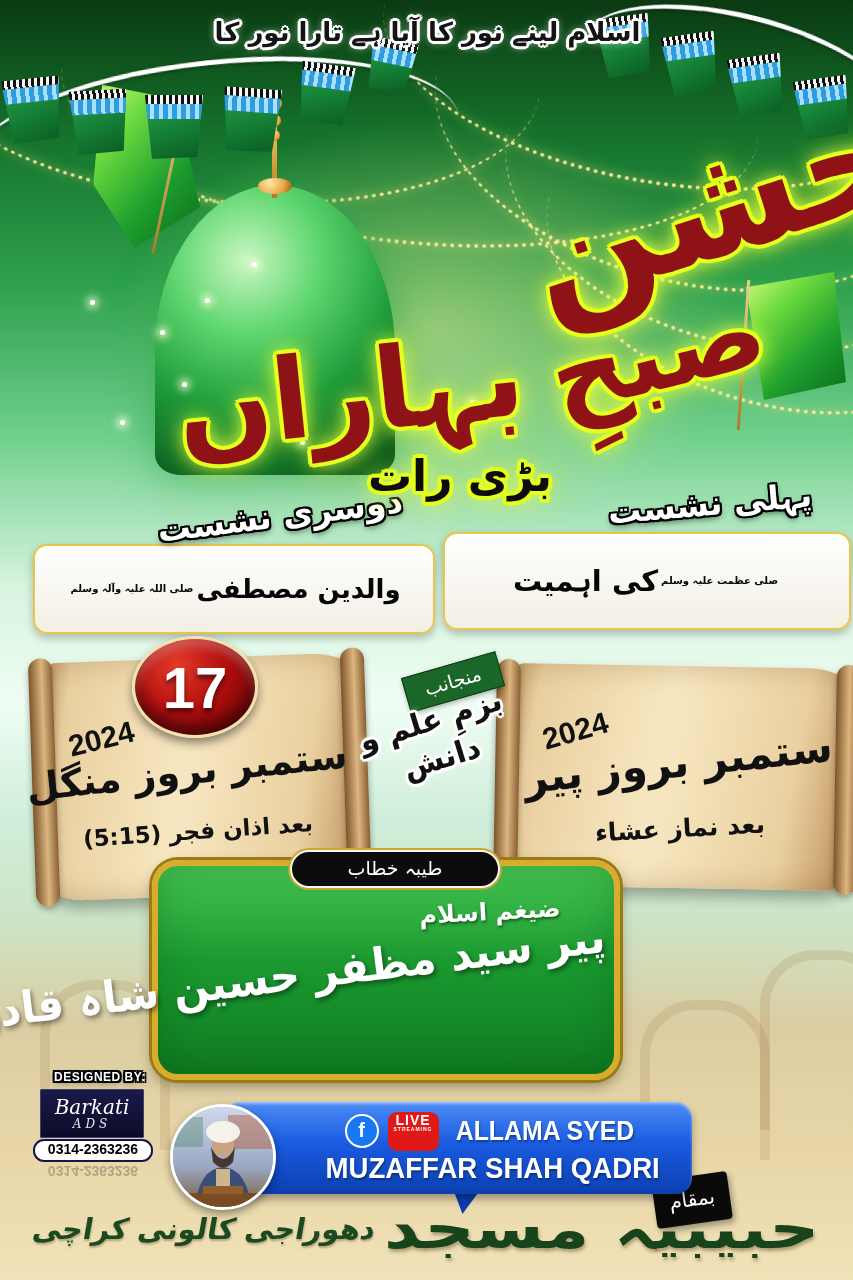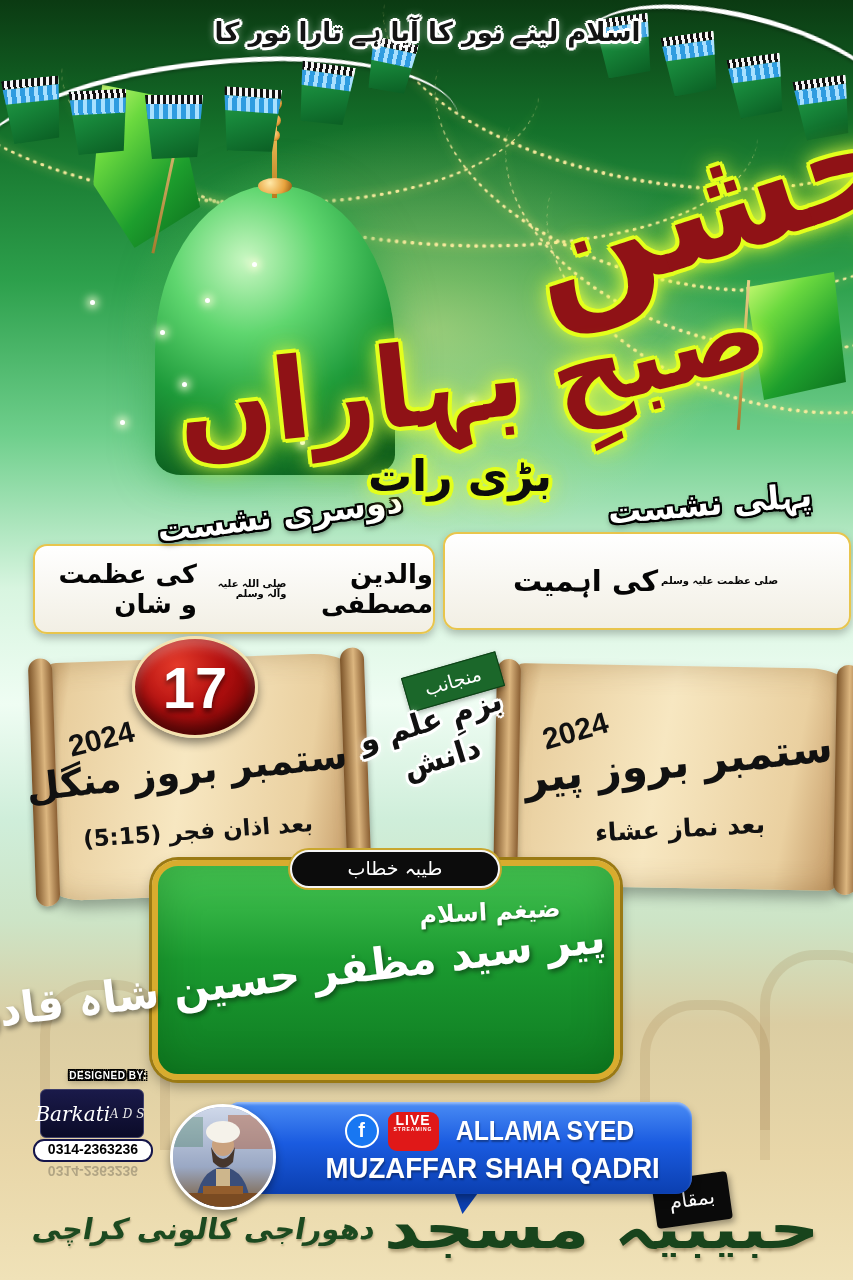--- a/index.html
+++ b/index.html
@@ -79,25 +79,25 @@
     border:6px solid #d9ac2e;box-shadow:0 0 0 3px #9a7a14,0 6px 14px rgba(0,0,0,.35),inset 0 0 40px rgba(0,60,0,.25);}
   .panel-pill{left:290px;top:850px;width:206px;height:34px;z-index:7;background:#0c0c0c;
     border:2px solid #f5f5f5;border-radius:20px;box-shadow:0 0 0 2px #c9a72f;
     color:#fff;font-size:19px;text-align:center;line-height:32px;}
   .panel-prefix{left:380px;top:898px;width:220px;z-index:7;transform:rotate(-3deg);
     color:#fff;font-size:24px;font-weight:700;text-align:center;text-shadow:1px 2px 3px rgba(0,40,0,.6);}
   .panel-name{left:148px;top:938px;width:470px;z-index:7;transform:rotate(-7deg) scaleX(.95);
     color:#fff;font-size:44px;font-weight:800;text-align:center;white-space:nowrap;
     text-shadow:2px 3px 5px rgba(0,0,0,.45);}
   
-  .des-label{left:42px;top:1070px;width:132px;z-index:7;font-size:10px;font-weight:800;
+  .des-label{left:34px;top:1070px;width:132px;z-index:7;font-size:12px;font-weight:800;
     color:#fff;text-align:center;letter-spacing:.5px;}
-  .des-box{left:40px;top:1089px;width:102px;height:47px;z-index:7;border-radius:6px;
+  .des-box{left:40px;top:1089px;width:102px;height:47px;z-index:7;border-radius:1px;
     background:linear-gradient(180deg,#1a1a4a,#0b0b28);border:1px solid #40406a;
-    display:flex;flex-direction:row;align-items:center;justify-content:center;}
+    display:flex;flex-direction:column;align-items:center;justify-content:center;}
   .des-brand{font-family:"DejaVu Serif",serif;font-style:italic;font-size:20px;color:#fff;line-height:1;}
   .des-sub{font-family:"DejaVu Serif",serif;font-style:italic;font-size:12px;letter-spacing:4px;color:#e8e8e8;}
   .des-phone{left:33px;top:1139px;width:116px;height:19px;z-index:7;background:#fff;
     border:2px solid #15154a;border-radius:11px;font-size:14px;font-weight:800;color:#000;
     text-align:center;line-height:17px;}
   .des-reflect{left:33px;top:1163px;width:120px;z-index:7;transform:scaleY(-1);opacity:.28;
     font-size:14px;font-weight:800;color:#222;text-align:center;}
   
   .live-bar{left:224px;top:1102px;width:468px;height:92px;z-index:7;border-radius:16px;
     background:linear-gradient(180deg,#4a8cf5 0%,#1a5be0 45%,#0b3fb0 100%);
@@ -190,21 +190,20 @@
   <div class="abs sess-label urdu ob" style="left:570px;top:484px;width:280px;transform:rotate(-5deg);">پہلی نشست</div>
   <div class="abs sess-box urdu" style="left:443px;top:532px;width:404px;height:94px;font-size:29px;">
     <sup>صلی عظمت علیہ وسلم</sup>
     <span>کی اہمیت</span>
   </div>
 
   <div class="abs sess-label urdu ob" style="left:130px;top:496px;width:300px;transform:rotate(-7deg);">دوسری نشست</div>
   <div class="abs sess-box urdu" style="left:33px;top:544px;width:398px;height:86px;font-size:26px;">
     <span>والدین مصطفی</span>
     <sup>صلی اللہ علیہ وآلہ وسلم</sup>
-    <span>کی عظمت و شان</span>
   </div>
 
   <div class="abs scroll" style="left:503px;top:666px;width:348px;height:222px;transform:rotate(1deg);"></div>
   <div class="abs scroll-year latin" style="left:542px;top:714px;transform:rotate(-16deg);">2024</div>
   <div class="abs scroll-date urdu" style="left:512px;top:738px;width:332px;font-size:42px;transform:rotate(-6deg);">ستمبر بروز پیر</div>
   <div class="abs scroll-time urdu" style="left:540px;top:814px;width:280px;font-size:25px;transform:rotate(-3deg);">بعد نماز عشاء</div>
 
   <div class="abs scroll" style="left:40px;top:658px;width:320px;height:238px;transform:rotate(-2deg);"></div>
   <div class="abs day-badge" style="left:132px;top:636px;width:120px;height:96px;">
     <span class="day-num latin">17</span>

